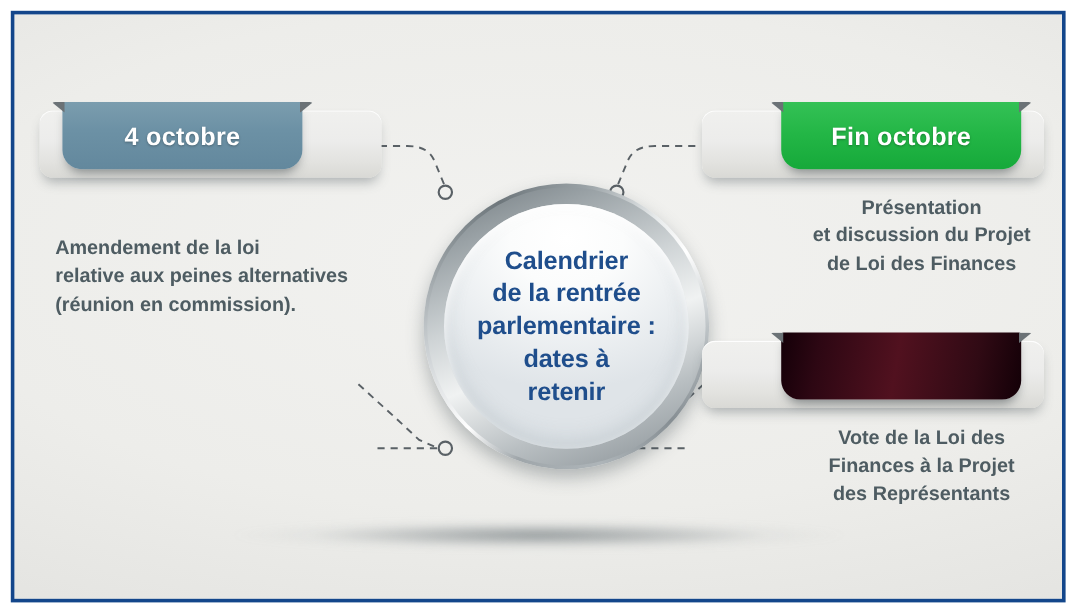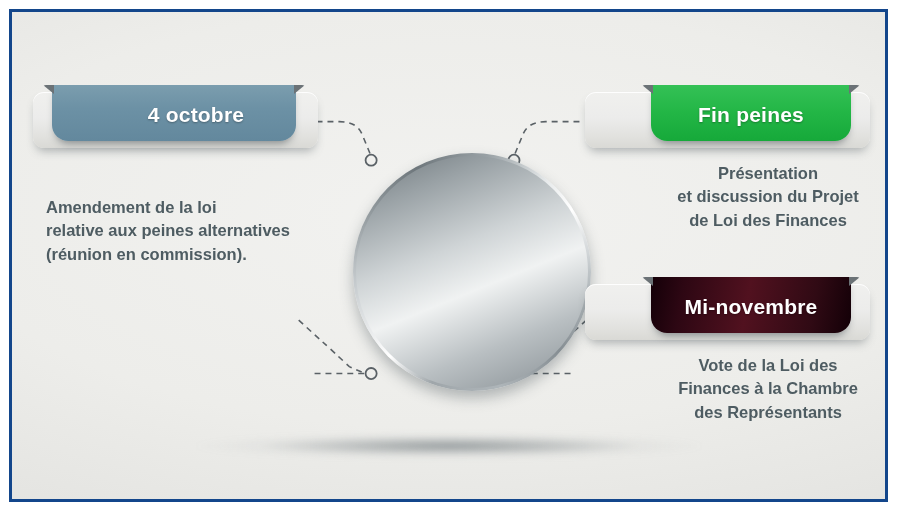--- a/index.html
+++ b/index.html
@@ -136,21 +136,21 @@
     position: absolute;
     top: -7px;
     width: 200px;
     height: 56px;
     border-radius: 2px 2px 16px 16px;
     display: flex;
     align-items: center;
     justify-content: center;
     box-shadow: 0 6px 9px -4px rgba(50,58,64,0.55);
   }
-  .node.left  .tab { left: 19px; padding-left: 44px; }
+  .node.left  .tab { left: 19px; }
   .node.right .tab { right: 19px; }
 
   .tab-label {
     position: relative;
     z-index: 3;
     color: #ffffff;
     font-size: 21px;
     font-weight: bold;
     letter-spacing: 0.2px;
     text-shadow: 0 1px 2px rgba(0,0,0,0.30);
@@ -211,56 +211,62 @@
       <path d="M 563 366 L 512 366" fill="none" stroke="#5a6166" stroke-width="1.6" stroke-dasharray="6 5"></path>
 
       <circle cx="362" cy="150" r="5.6" fill="none" stroke="#5a6166" stroke-width="1.8"></circle>
       <circle cx="506" cy="150" r="5.6" fill="none" stroke="#5a6166" stroke-width="1.8"></circle>
       <circle cx="362" cy="366" r="5.6" fill="none" stroke="#5a6166" stroke-width="1.8"></circle>
       <circle cx="506" cy="366" r="5.6" fill="none" stroke="#5a6166" stroke-width="1.8"></circle>
     </svg>
 
     <div id="center-node">
       <div id="center-ring"></div>
+      <div id="center-face">
+        <div id="center-title">Calendrier
+de la rentrée
+parlementaire :
+dates à
+retenir</div>
+      </div>
     </div>
 
     <div class="node left" id="node-oct4">
       <div class="card">
         <div class="tab tab-blue">
           <span class="fold l"></span>
           <span class="fold r"></span>
           <span class="tab-label">4 octobre</span>
         </div>
       </div>
       <div class="desc">Amendement de la loi
 relative aux peines alternatives
 (réunion en commission).</div>
     </div>
 
     <div class="node right" id="node-finoct">
       <div class="card">
         <div class="tab tab-green">
           <span class="fold l"></span>
           <span class="fold r"></span>
-          <span class="tab-label">Fin peines</span>
+          <span class="tab-label">Fin octobre</span>
         </div>
       </div>
       <div class="desc">Présentation
 et discussion du Projet
 de Loi des Finances</div>
     </div>
 
 
     <div class="node right" id="node-minov">
       <div class="card">
         <div class="tab tab-dark">
           <span class="fold l"></span>
           <span class="fold r"></span>
-          <span class="tab-label">Mi-novembre</span>
         </div>
       </div>
       <div class="desc">Vote de la Loi des
-Finances à la Chambre
+Finances à la Projet
 des Représentants</div>
     </div>
 
   </div>
 </div>
 
 </body></html>

